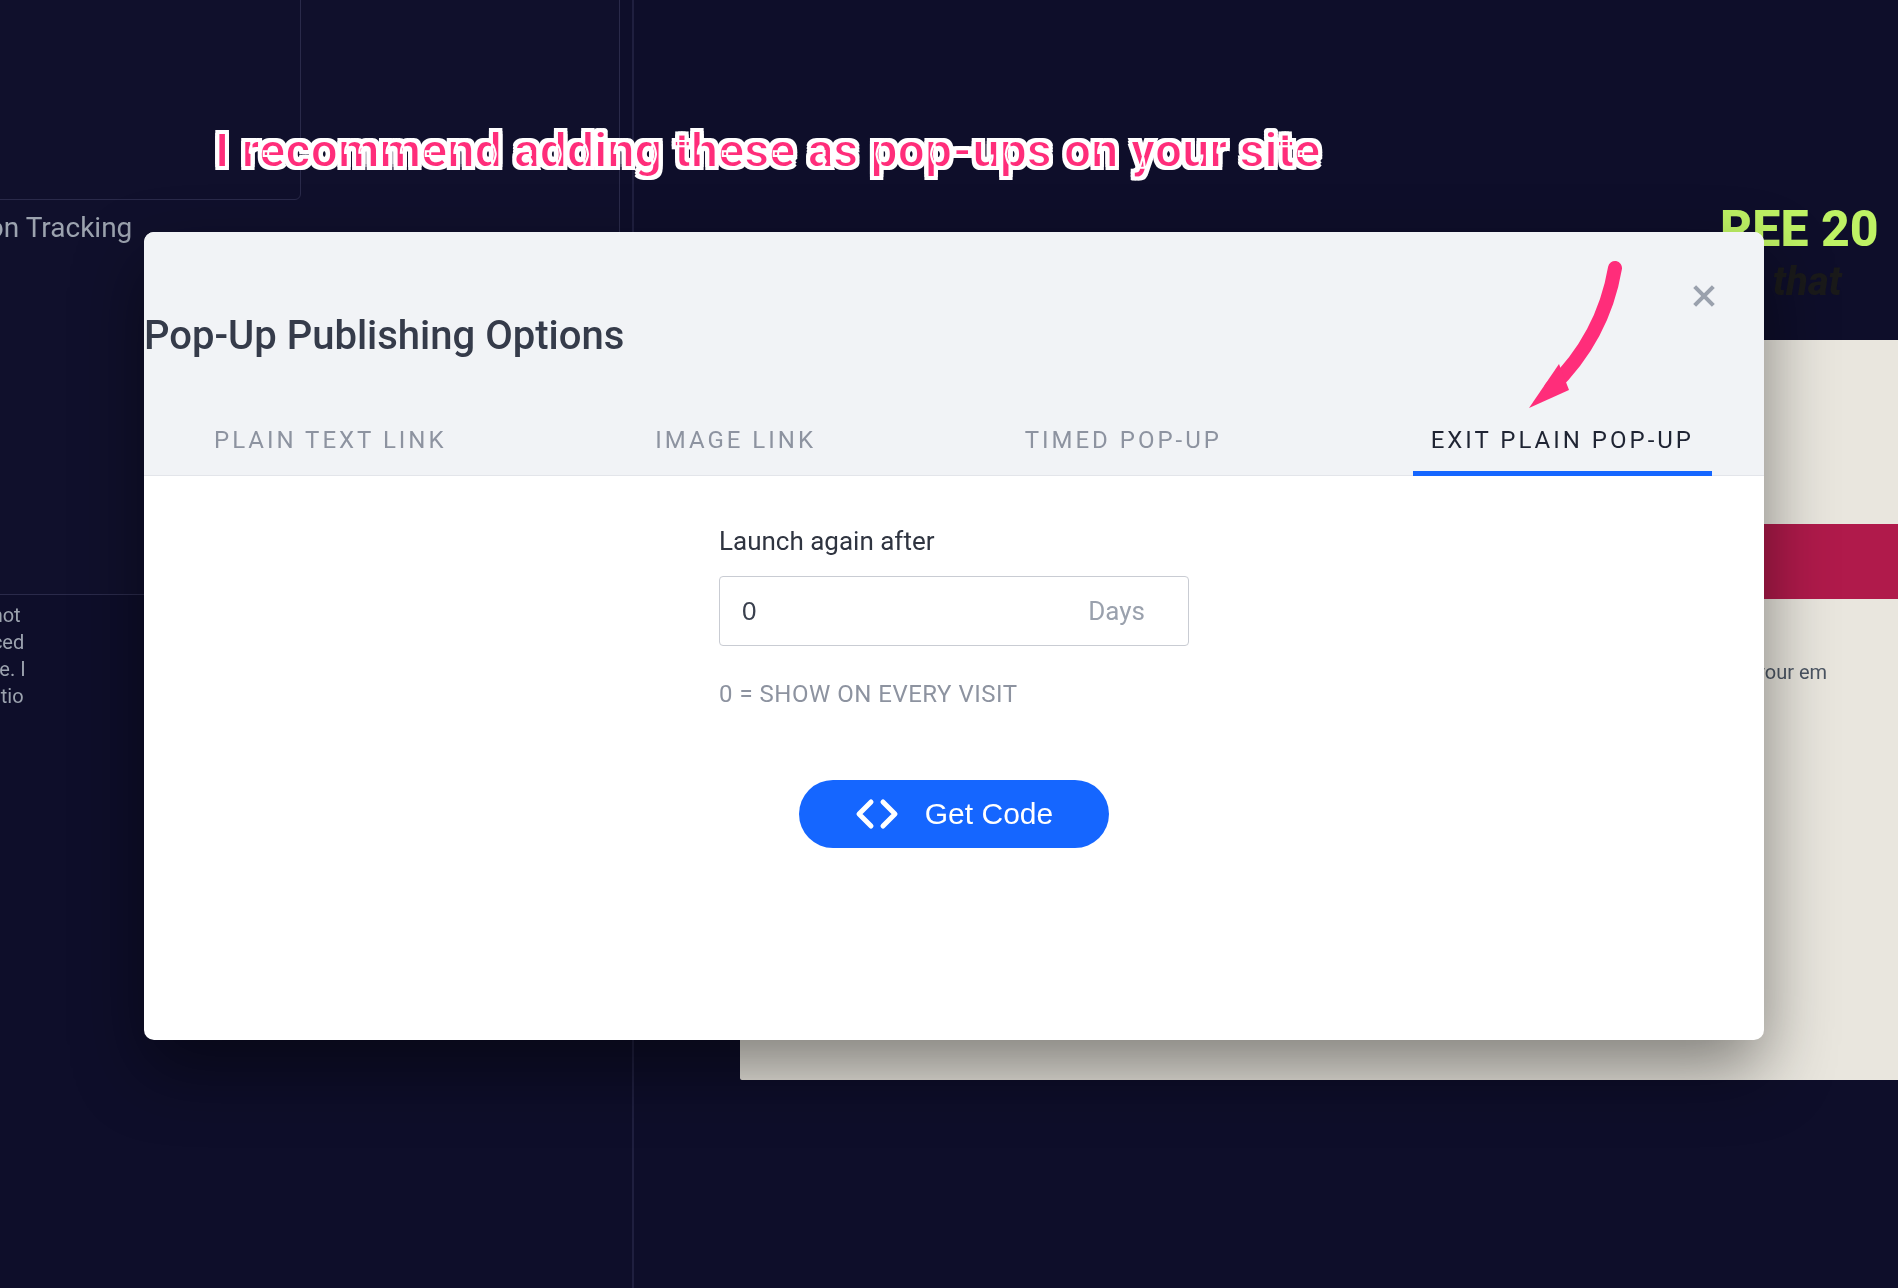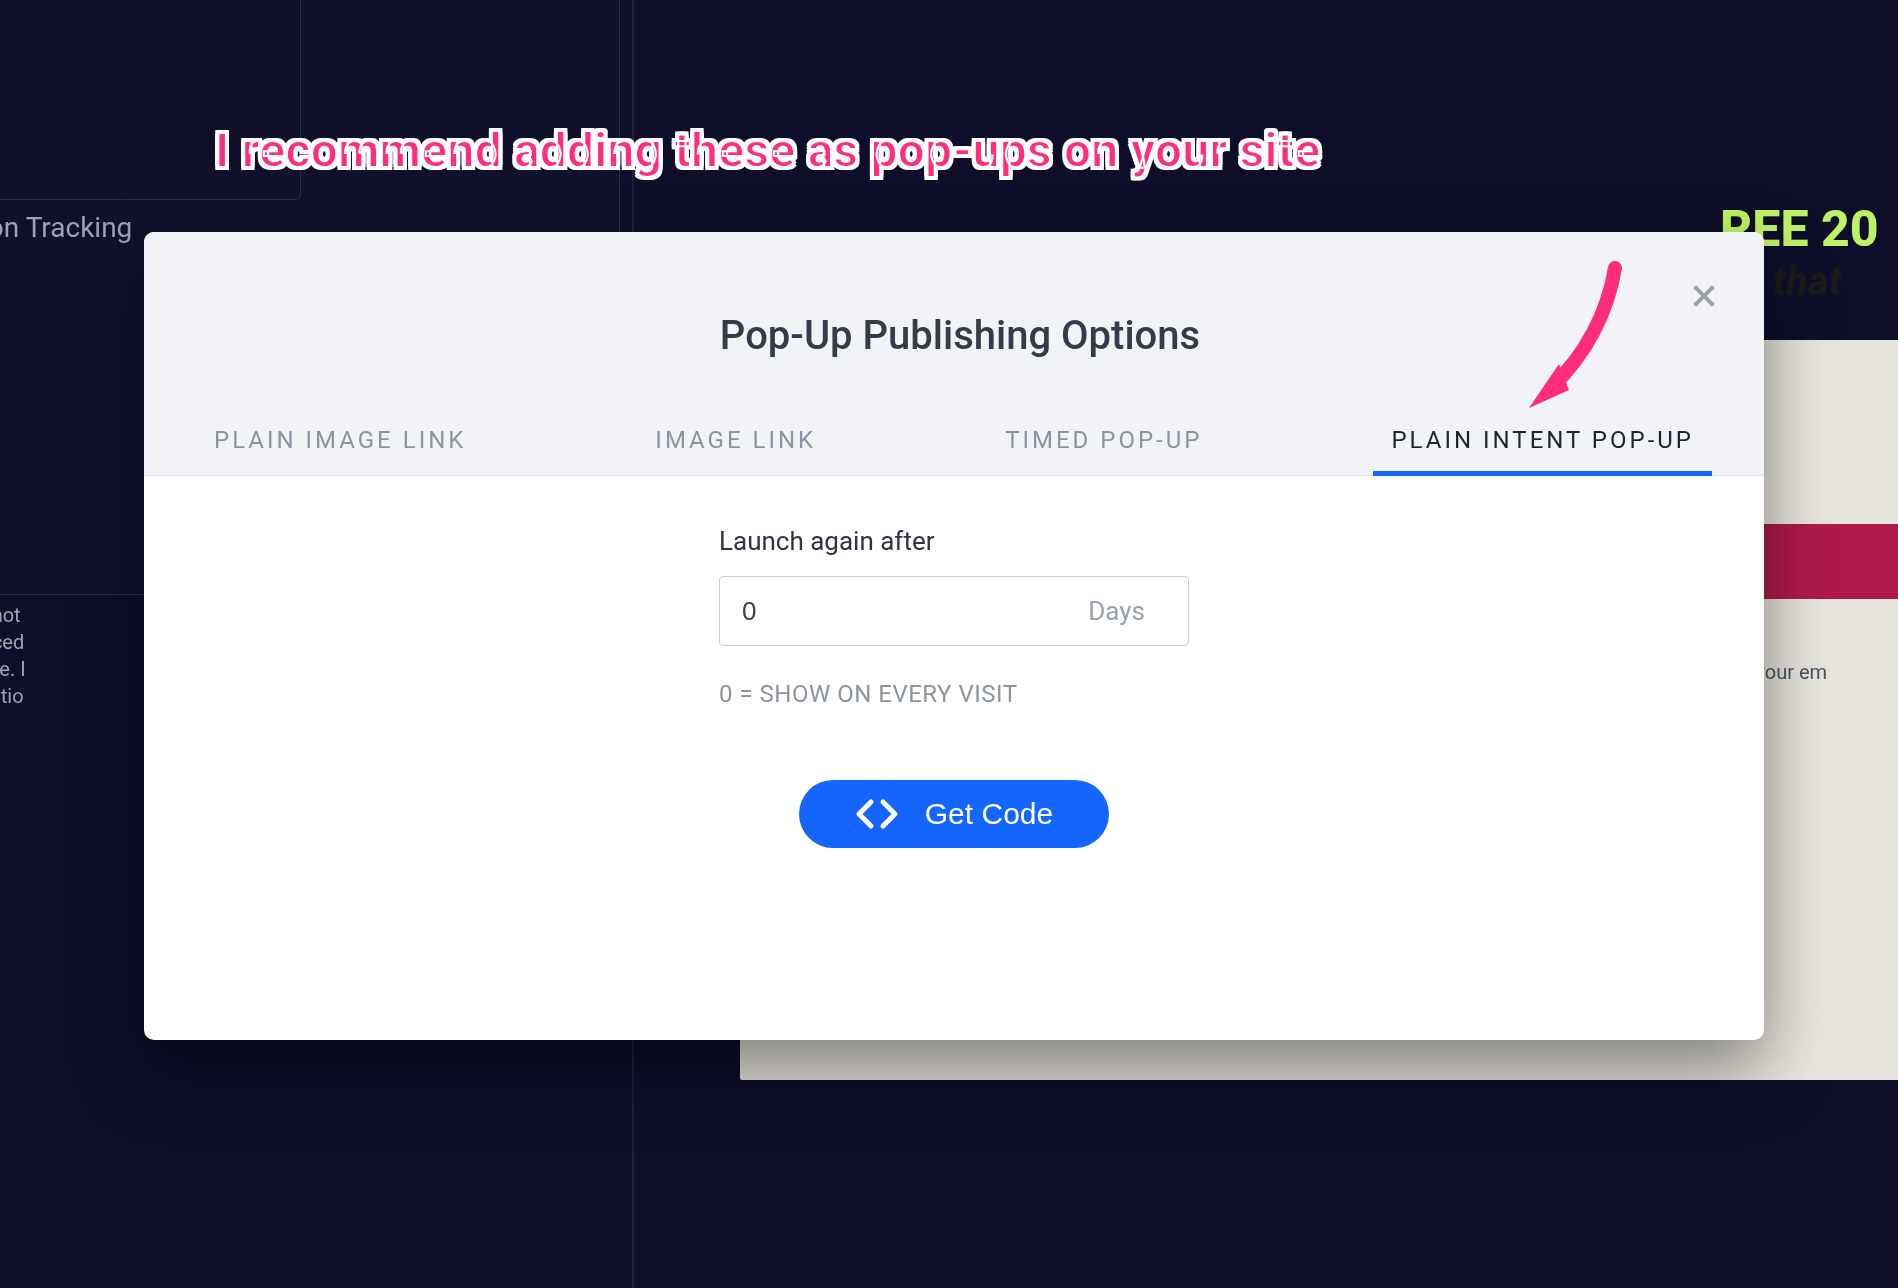--- a/index.html
+++ b/index.html
@@ -152,26 +152,24 @@
     }
     .modal-header {
       height: 244px;
       background: #f1f3f6;
       position: relative;
       display: flex;
       flex-direction: column;
       align-items: stretch;
     }
     .modal-title {
-      text-align: center;
       font-size: 40px;
       font-weight: 500;
       color: #353b4a;
       padding-top: 80px;
-      padding-left: 12px;
     }
     .modal-close {
       position: absolute;
       top: 44px;
       right: 40px;
       width: 40px;
       height: 40px;
       cursor: pointer;
       display: flex;
       align-items: center;
@@ -320,30 +318,30 @@
     <div class="modal-title">Pop-Up Publishing Options</div>
 
     <div class="modal-close">
       <svg viewBox="0 0 24 24">
           <path d="M4 4 L20 20 M20 4 L4 20" fill="none"></path>
         </svg>
     </div>
 
     <div class="tabs">
       <div class="tab">
-          <span>PLAIN IMAGE LINK</span>
+          <span>PLAIN TEXT LINK</span>
         </div>
       <div class="tab">
           <span>IMAGE LINK</span>
         </div>
       <div class="tab">
           <span>TIMED POP-UP</span>
         </div>
       <div class="tab active">
-          <span>PLAIN INTENT POP-UP</span>
+          <span>EXIT PLAIN POP-UP</span>
         </div>
     </div>
   </div>
 
   <div class="modal-body">
 
     <div class="field-wrap">
       <div class="field-label">Launch again after</div>
       <div class="field-input-row">
         <input class="field-input" type="text" value="0" style="">

